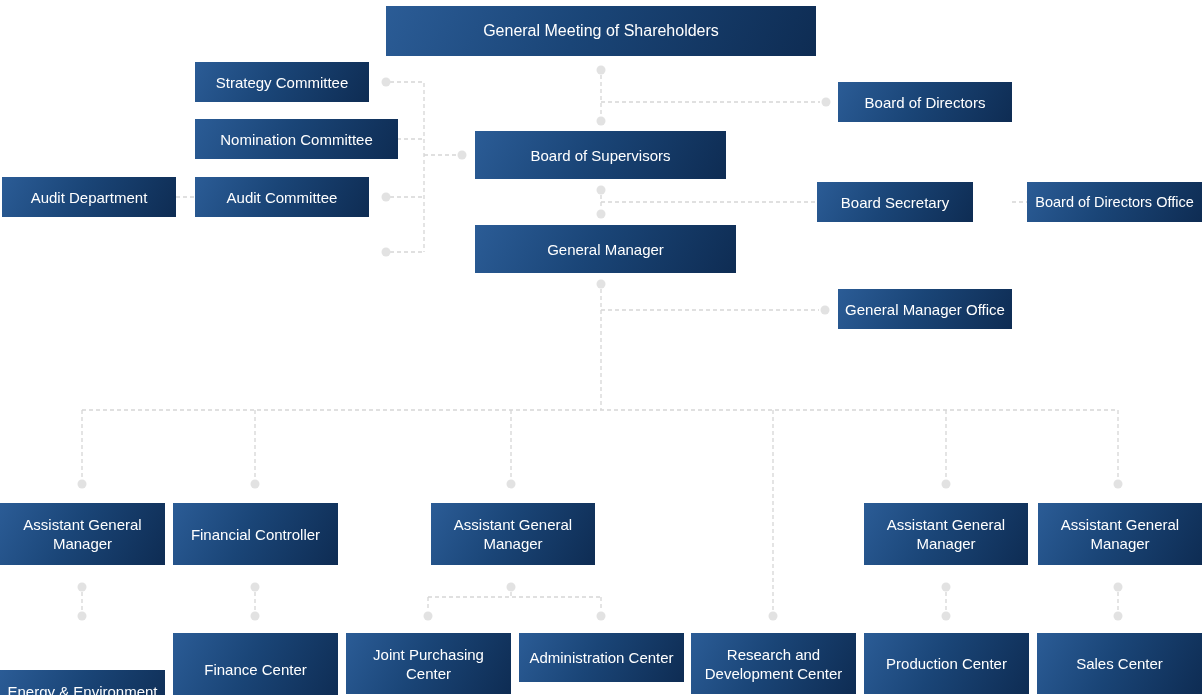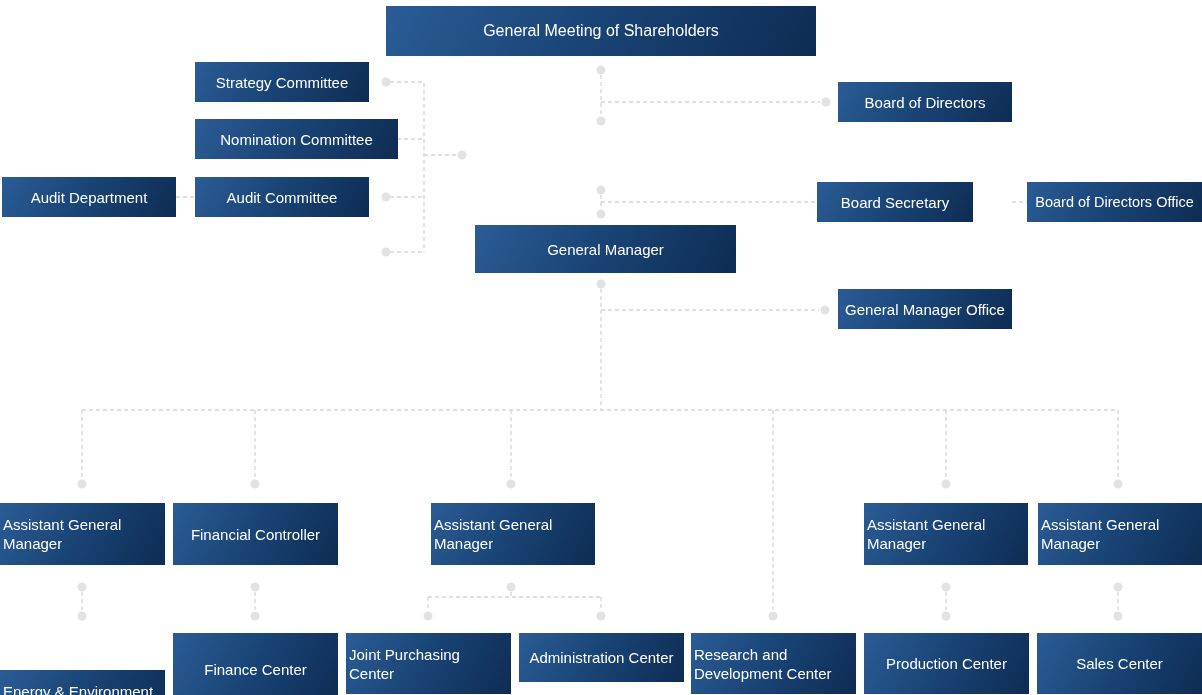--- a/index.html
+++ b/index.html
@@ -3,21 +3,21 @@
 <meta charset="utf-8">
 <style>
   html,body{margin:0;padding:0;background:#ffffff;}
   #stage{
     position:relative;width:1202px;height:695px;background:#ffffff;
     overflow:hidden;font-family:"Liberation Sans",sans-serif;
   }
   #connectors{position:absolute;left:0;top:0;width:1202px;height:695px;}
   .node{
     position:absolute;display:flex;align-items:center;justify-content:center;
-    text-align:left;color:#ffffff;
+    text-align:center;color:#ffffff;
     font:400 15px/19px "Liberation Sans",sans-serif;
     background:linear-gradient(118deg,#2b5c96 0%,#1a4577 45%,#0e2c53 100%);
     padding:8px 3px;box-sizing:border-box;
   }
   .node--lg{font-size:16px;line-height:20px;}
   .node--sm{font-size:14.5px;}
 </style>
 </head>
 <body>
 
@@ -100,20 +100,21 @@
 
   <div class="node" style="left:195px;top:62px;width:174px;height:40px">Strategy Committee</div>
 
   <div class="node" style="left:195px;top:119px;width:203px;height:40px">Nomination Committee</div>
 
   <div class="node" style="left:195px;top:177px;width:174px;height:40px">Audit Committee</div>
 
 
   <div class="node" style="left:2px;top:177px;width:174px;height:40px">Audit Department</div>
 
+  <div class="node" style="left:475px;top:131px;width:251px;height:48px">Board of Supervisors</div>
 
   <div class="node" style="left:838px;top:82px;width:174px;height:40px">Board of Directors</div>
 
   <div class="node" style="left:817px;top:182px;width:156px;height:40px">Board Secretary</div>
 
   <div class="node node--sm" style="left:1027px;top:182px;width:175px;height:40px">Board of Directors Office</div>
 
   <div class="node" style="left:475px;top:225px;width:261px;height:48px">General Manager</div>
 
   <div class="node" style="left:838px;top:289px;width:174px;height:40px">General Manager Office</div>

